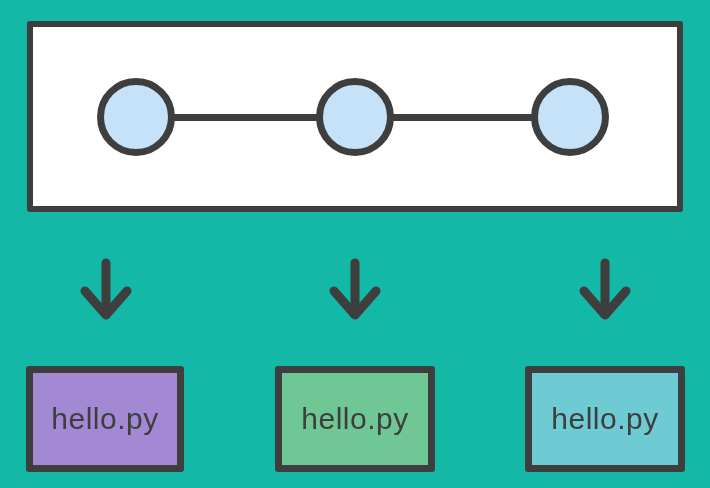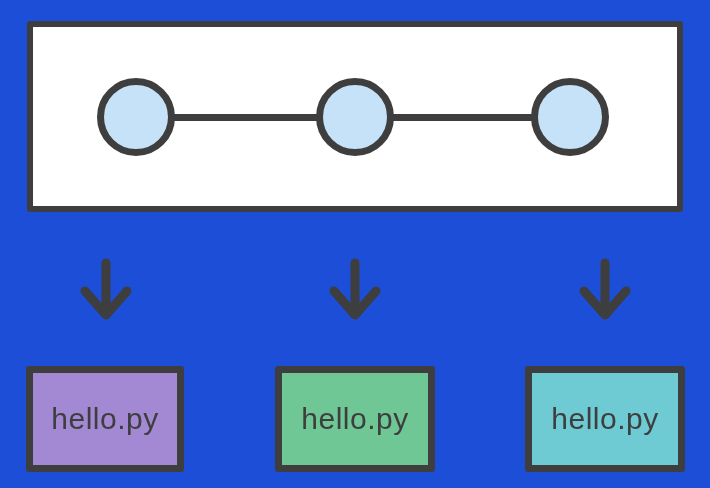--- a/index.html
+++ b/index.html
@@ -72,21 +72,21 @@
   .file-3 { left: 525px; width: 160px; }
   .file-label {
     font-size: 30px;
     letter-spacing: 0.5px;
     color: #3e3e3e;
   }
 </style>
 </head>
 <body>
 
-<div class="canvas" style="background: #1d4ed8;">
+<div class="canvas" style="background: #14b8a6;">
 
   <div class="repo-box" style="background: rgb(255, 255, 255); border-color: rgb(62, 62, 62);"></div>
 
   <div class="track" style="background: rgb(62, 62, 62);"></div>
 
   <div class="node node-1" style="background: rgb(197, 226, 248); border-color: rgb(62, 62, 62);"></div>
   <div class="node node-2" style="background: rgb(197, 226, 248); border-color: rgb(62, 62, 62);"></div>
   <div class="node node-3" style="background: rgb(197, 226, 248); border-color: rgb(62, 62, 62);"></div>
 
   <div class="arrow arrow-1">

